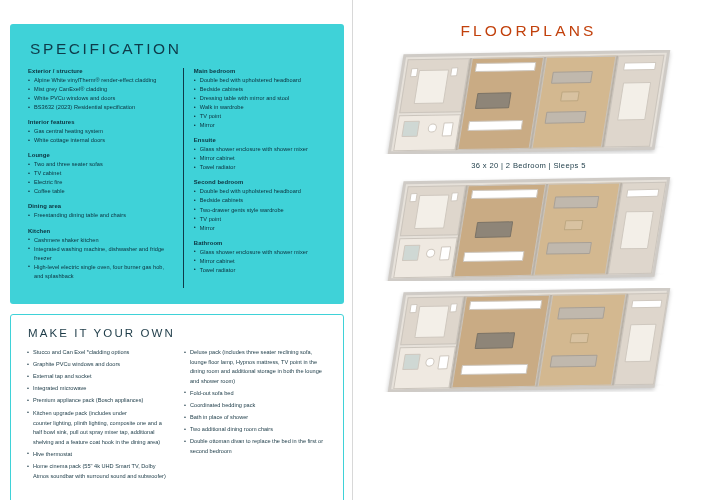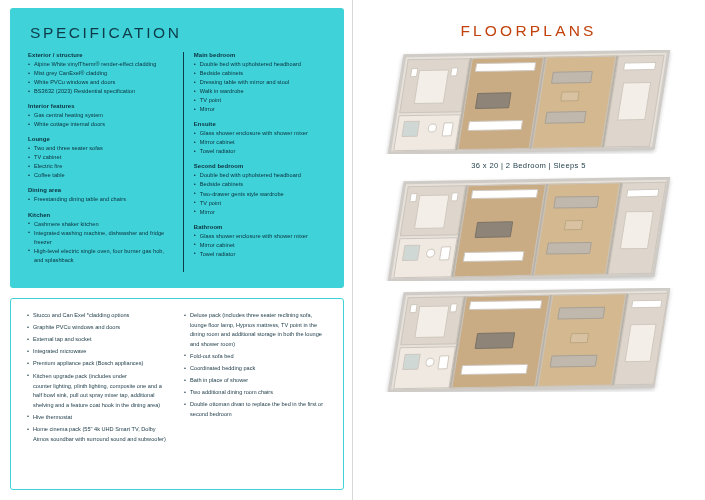--- a/index.html
+++ b/index.html
@@ -20,21 +20,21 @@
     background: #ffffff;
     display: flex;
   }
 
   
   .left-col {
     position: relative;
     width: 352px;
     height: 500px;
     box-sizing: border-box;
-    padding: 8px 8px 8px 10px;
+    padding: 24px 8px 8px 10px;
   }
 
   .spec-card {
     position: relative;
     background: #3fd2d8;
     border-radius: 3px;
     padding: 14px 16px 12px 18px;
     box-sizing: border-box;
     height: 280px;
   }
@@ -322,20 +322,21 @@
               <li>Mirror cabinet</li>
               <li>Towel radiator</li>
             </ul>
           </div>
         </div>
 
       </div>
     </div>
 
     <div class="miyo-card">
+      <div class="miyo-title">MAKE IT YOUR OWN</div>
       <div class="miyo-cols">
         <div class="miyo-col">
           <ul>
             <li>Stucco and Can Exel *cladding options</li>
             <li>Graphite PVCu windows and doors</li>
             <li>External tap and socket</li>
             <li>Integrated microwave</li>
             <li>Premium appliance pack (Bosch appliances)</li>
             <li>Kitchen upgrade pack (includes under</li>
             <li class="cont">counter lighting, plinth lighting, composite one and a half bowl sink, pull out spray mixer tap, additional shelving and a feature coat hook in the dining area)</li>

